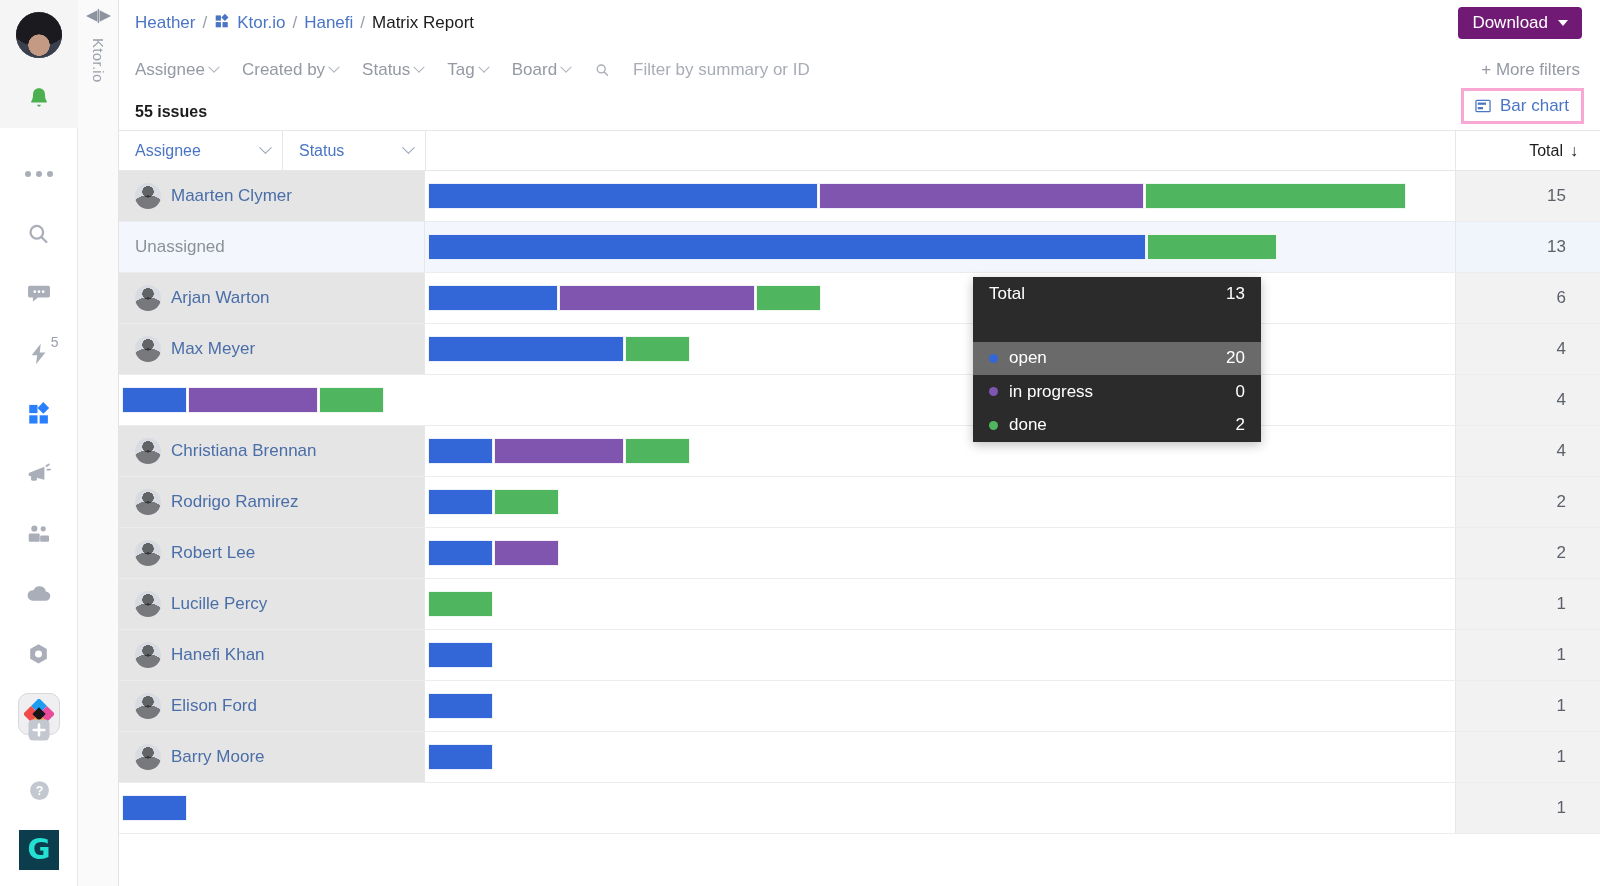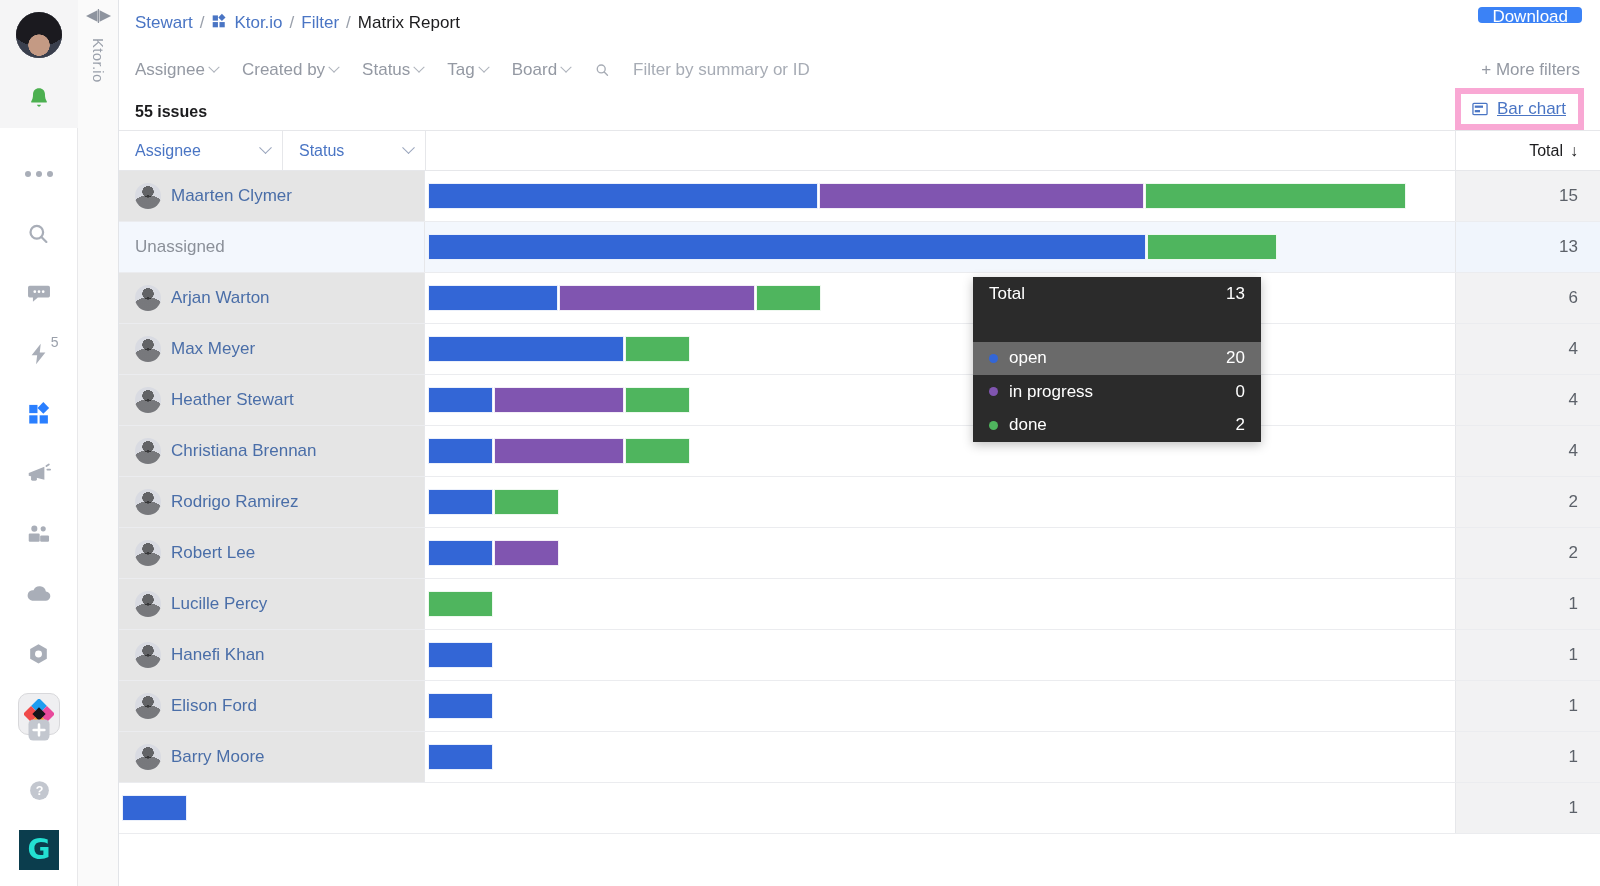--- a/index.html
+++ b/index.html
@@ -100,27 +100,26 @@
     font-size: 17px; color: #4a75c4; cursor: pointer;
     text-decoration: none; white-space: nowrap;
   }
   .crumb.current { color: #1c1c1e; cursor: default; }
   .crumb-sep { color: #9aa0ab; font-size: 17px; margin: 0 7px; }
   .crumb-proj-icon {
     display: inline-block; vertical-align: -2px; margin-right: 6px;
   }
   .download-btn {
     position: absolute; right: 18px; top: 7px;
-    height: 16px; padding: 0 14px;
-    background: #3b82f6; color: #fff;
+    height: 32px; padding: 0 14px;
+    background: #701a75; color: #fff;
     border: none; border-radius: 4px;
     font-size: 17px; font-family: inherit;
     display: flex; align-items: center; gap: 10px;
     cursor: pointer;
-    flex-direction: column;
   }
   .caret-dn {
     width: 0; height: 0;
     border-left: 5px solid transparent; border-right: 5px solid transparent;
     border-top: 6px solid #fff;
     display: inline-block;
   }
 
   .filter-row {
     height: 48px; display: flex; align-items: center;
@@ -146,26 +145,26 @@
     font-size: 17px; color: #9499a3; cursor: pointer; white-space: nowrap;
   }
 
   .count-row {
     height: 36px; display: flex; align-items: center;
     padding-left: 16px; position: relative;
   }
   .issues-count { font-size: 16px; color: #1c1c1e; font-weight: bold; }
   .bar-chart-toggle {
     position: absolute; right: 16px; top: -6px;
-    border: 6px solid #f9a8d4;
+    border: 3px solid #f9a8d4;
     background: #fff;
     padding: 5px 12px 5px 10px;
     display: flex; align-items: center; gap: 8px;
     font-size: 17px; color: #4a75c4;
-    cursor: pointer; white-space: nowrap; text-decoration: underline;
+    cursor: pointer; white-space: nowrap;
   }
 
   
   .tbl { width: 100%; border-top: 1px solid #e6e7ea; }
   .tbl-head {
     height: 40px; display: flex; align-items: stretch;
     border-bottom: 1px solid #e6e7ea;
     background: #fff;
   }
   .th-assignee, .th-status {
@@ -221,21 +220,21 @@
     min-width: 0;
   }
   .row.hover .row-chart { background: #f3f7fd; }
   .bars { display: flex; height: 26px; align-items: stretch; }
   .seg { height: 26px; border: 1px solid rgba(255,255,255,.9); margin-right: 1px; }
 
   .row-total {
     width: 145px; flex: none;
     border-left: 1px solid #e6e7ea;
     display: flex; align-items: center; justify-content: flex-end;
-    padding-right: 22px;
+    padding-right: 34px;
     font-size: 17px; color: #5c6169;
     background: #f2f2f3;
   }
   .row.hover .row-total { background: #f0f5fc; }
 
   
   .tooltip {
     position: absolute; left: 854px; top: 277px;
     width: 288px;
     background: #2b2b2b; color: #fff;
@@ -374,33 +373,33 @@
   </div>
 
   <div class="proj-tab">
     <span class="collapse-icon">◀|▶</span>
     <span class="proj-tab-label">Ktor.io</span>
   </div>
 
   <div class="main">
 
     <div class="breadcrumb-row">
-      <a class="crumb">Stewart</a>
+      <a class="crumb">Heather</a>
       <span class="crumb-sep">/</span>
       <span class="crumb-proj-icon">
         <svg width="17" height="17" viewBox="0 0 24 24" aria-hidden="true">
           <rect x="2.4" y="3.4" width="7.4" height="7.4" fill="#4a75c4"></rect>
           <rect x="2.4" y="12.8" width="7.4" height="7.4" fill="#4a75c4"></rect>
           <rect x="12" y="12.8" width="7.4" height="7.4" fill="#4a75c4"></rect>
           <rect x="11.8" y="2.6" width="7.2" height="7.2" fill="#4a75c4" transform="rotate(45 15.4 6.2)"></rect>
         </svg>
       </span>
       <a class="crumb">Ktor.io</a>
       <span class="crumb-sep">/</span>
-      <a class="crumb">Filter</a>
+      <a class="crumb">Hanefi</a>
       <span class="crumb-sep">/</span>
       <span class="crumb current">Matrix Report</span>
 
       <button class="download-btn">
         <span>Download</span>
         <span class="caret-dn"></span>
       </button>
     </div>
 
     <div class="filter-row">
@@ -510,24 +509,20 @@
             </div>
             <div class="row-chart">
               <div class="bars">
                 <div class="seg" style="background: rgb(51, 102, 214); width: 196px;"></div>
                 <div class="seg" style="background: rgb(79, 181, 94); width: 65px;"></div>
               </div>
             </div>
             <div class="row-total">4</div>
           </div>
           <div class="row">
-            <div class="row-name">
-              <span class="av"></span>
-              <span class="name-label">Heather Stewart</span>
-            </div>
             <div class="row-chart">
               <div class="bars">
                 <div class="seg" style="background: rgb(51, 102, 214); width: 65px;"></div>
                 <div class="seg" style="background: rgb(128, 85, 176); width: 130px;"></div>
                 <div class="seg" style="background: rgb(79, 181, 94); width: 65px;"></div>
               </div>
             </div>
             <div class="row-total">4</div>
           </div>
           <div class="row">

